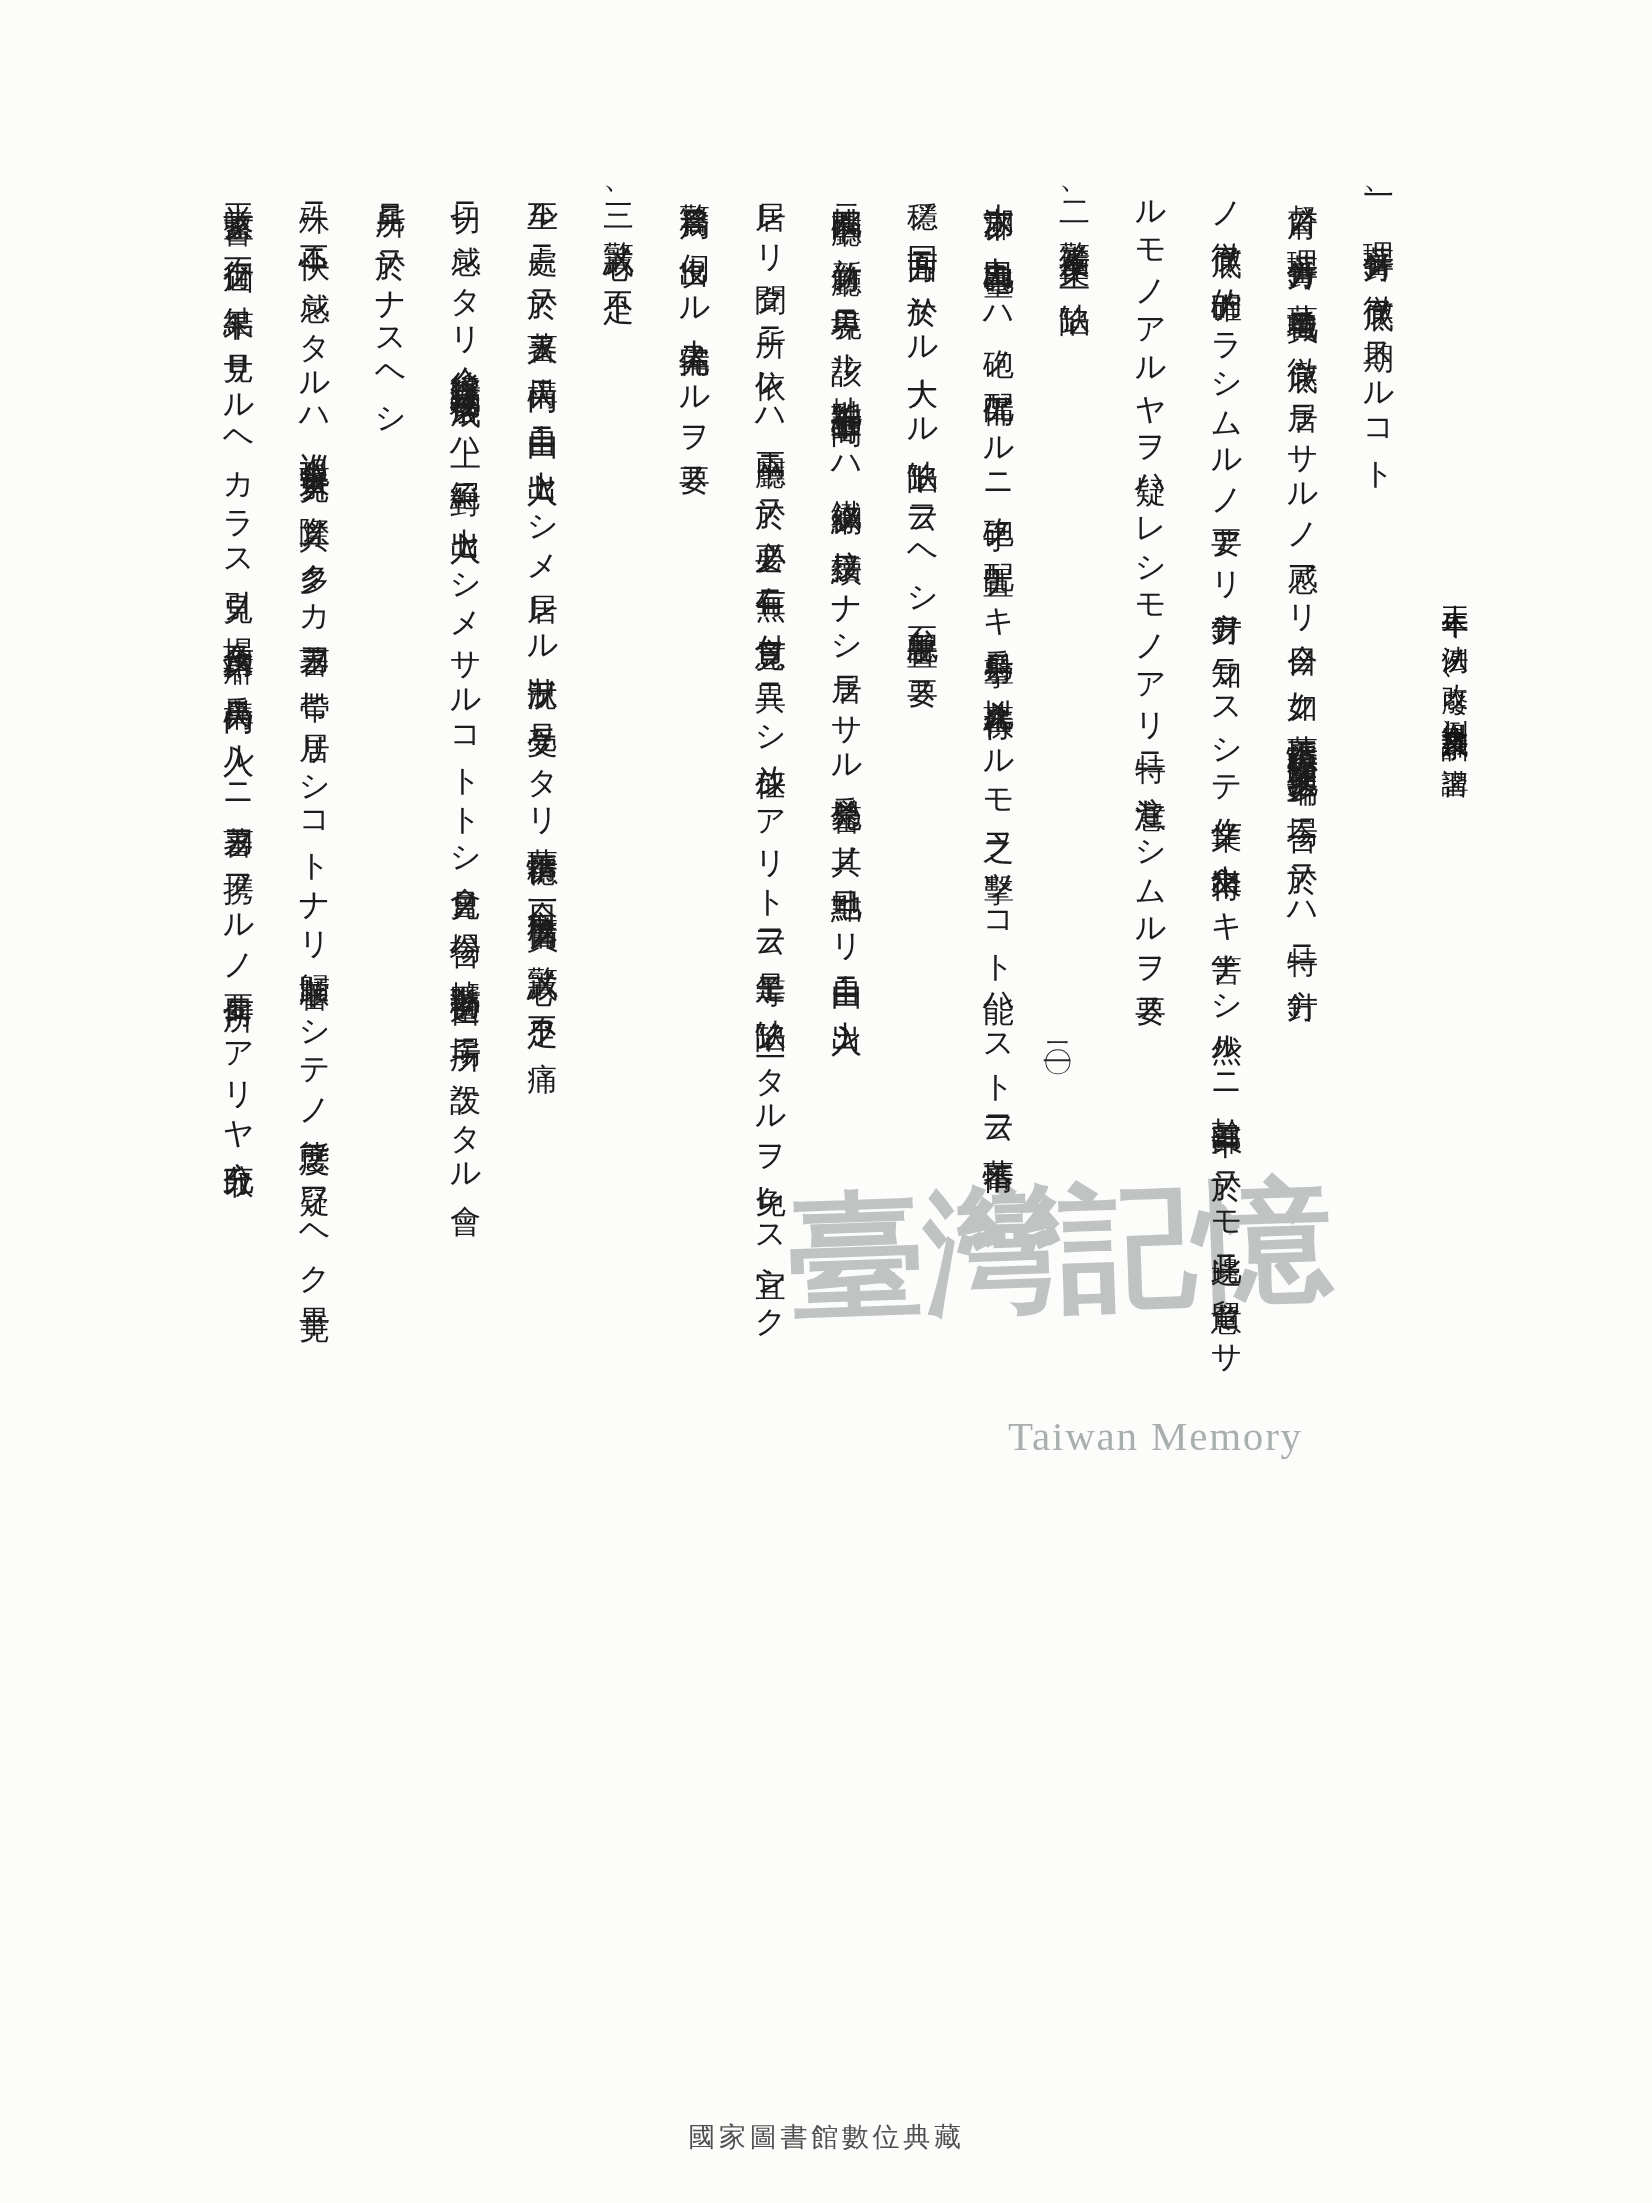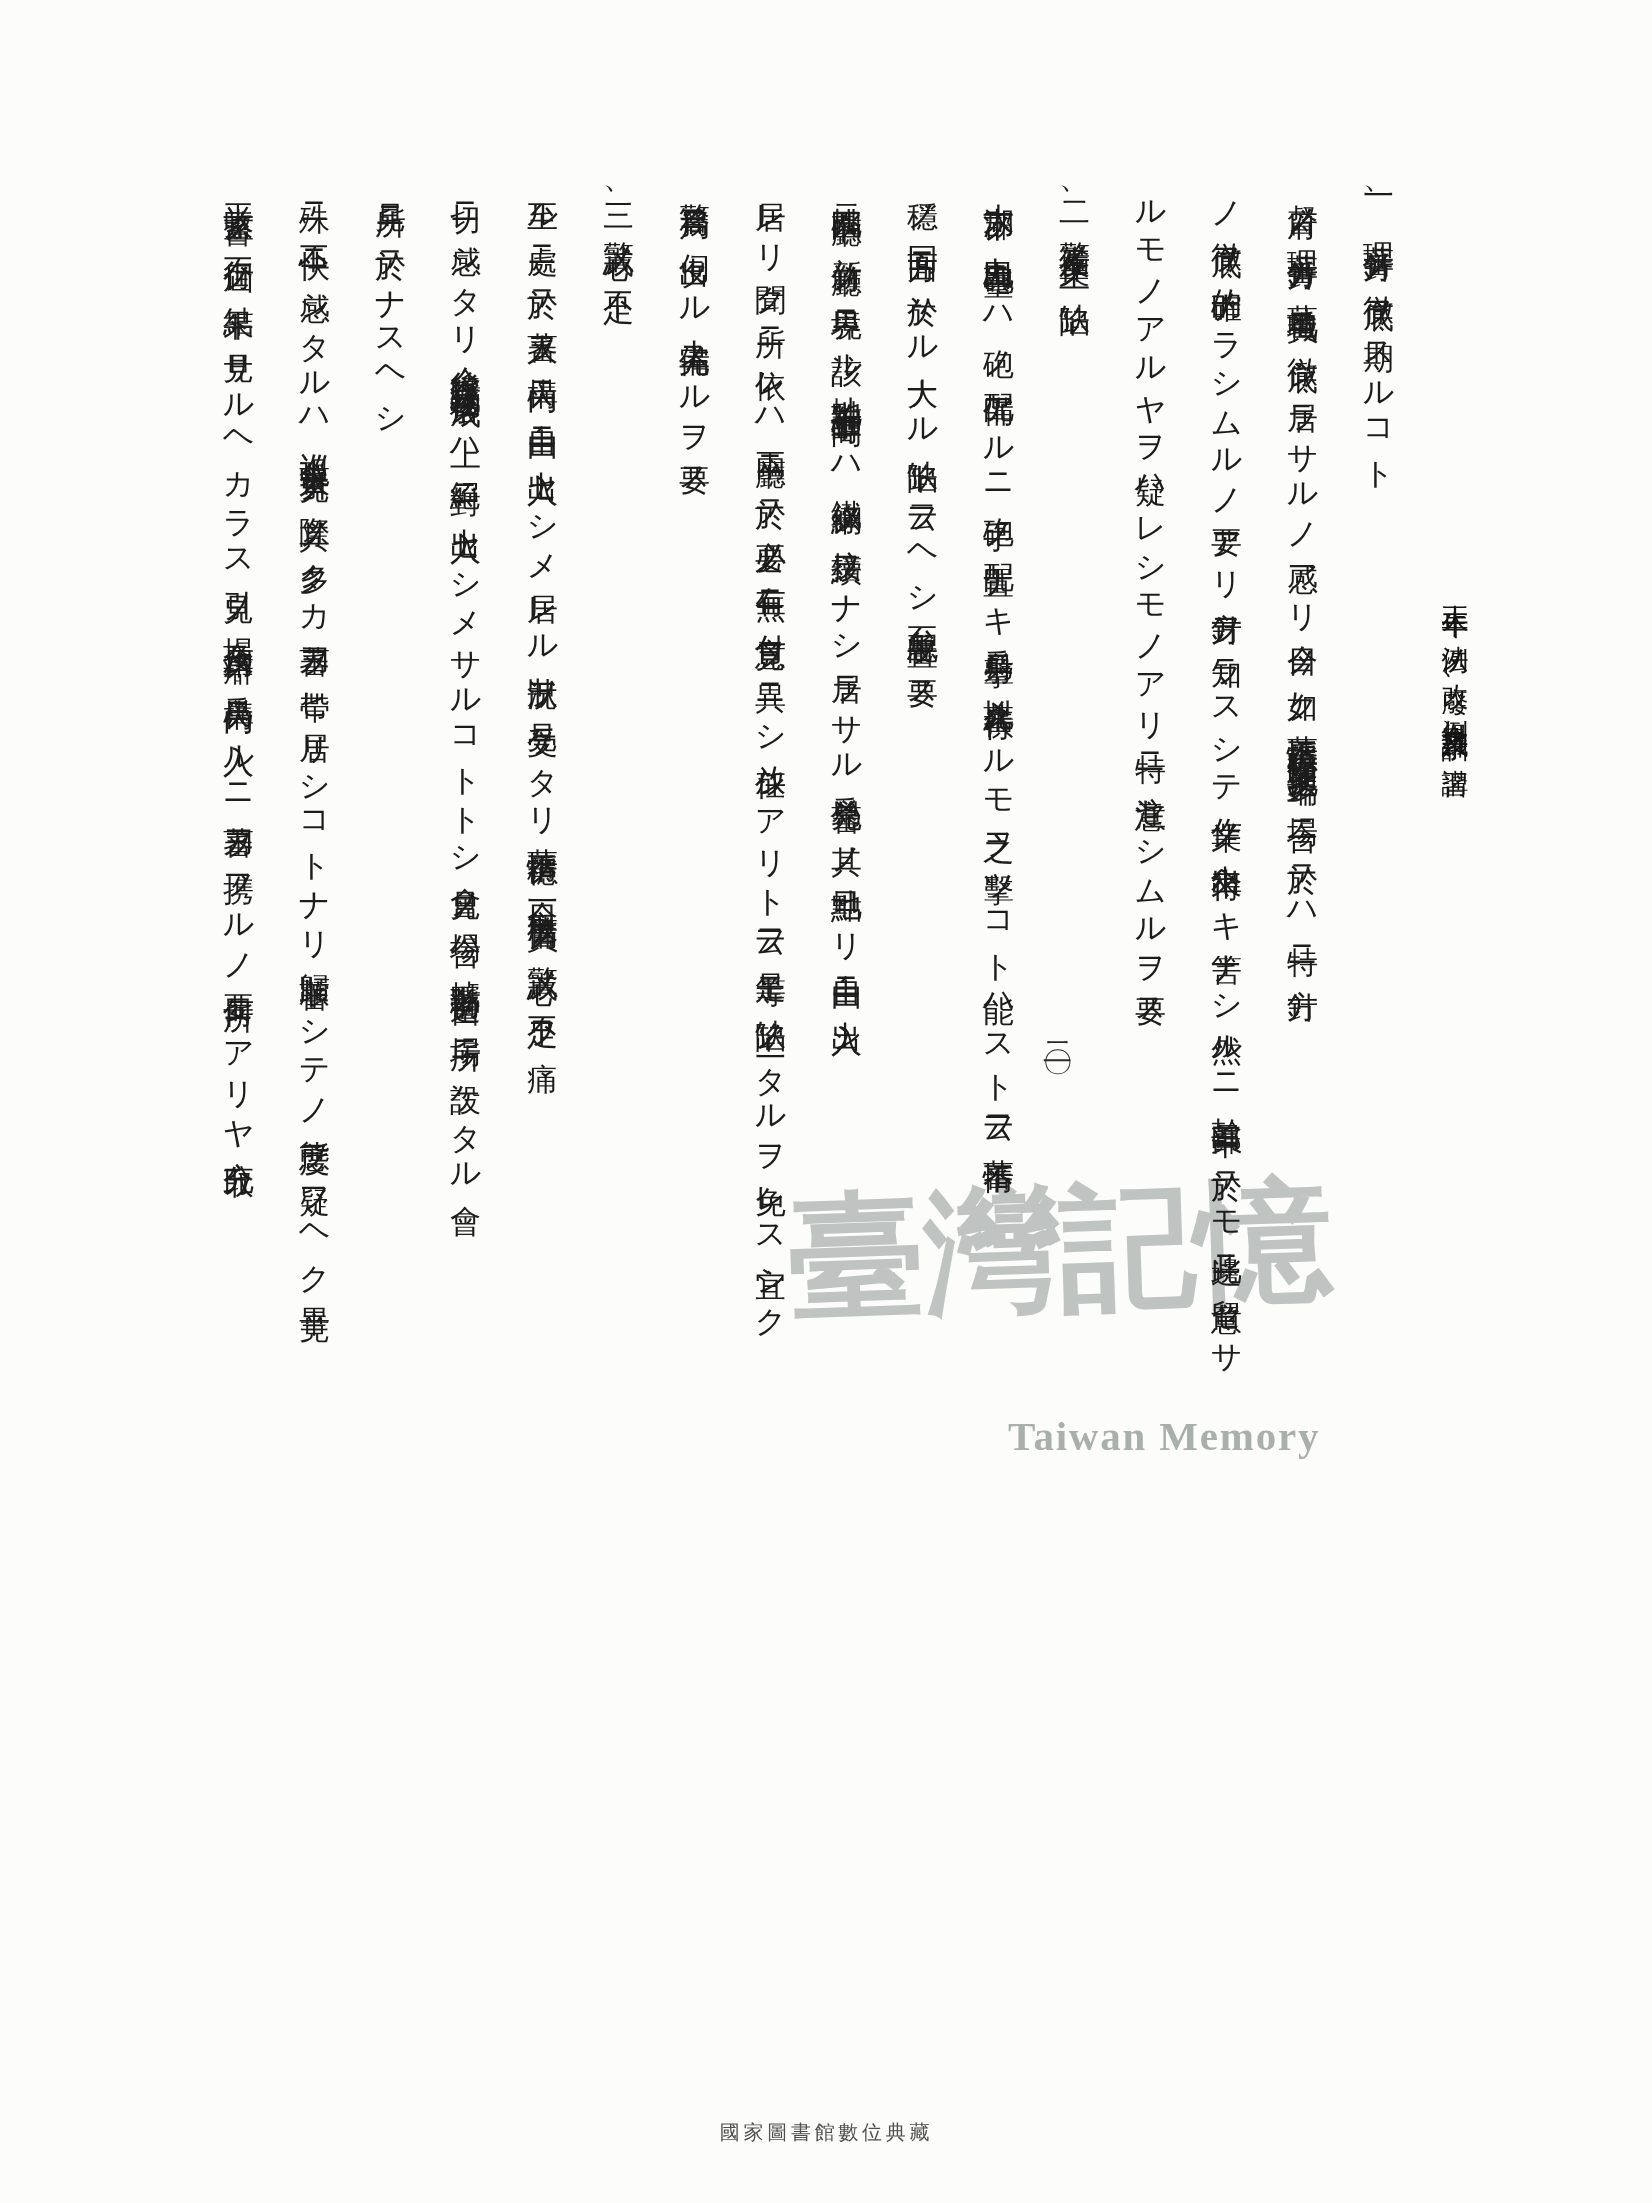--- a/index.html
+++ b/index.html
@@ -55,29 +55,28 @@
   }
   .watermark-latin {
     position: absolute;
     left: 1008px;
     top: 1412px;
     font-size: 41px;
     letter-spacing: 1.8px;
     opacity: 0.75;
     z-index: 1;
     white-space: nowrap;
-    font-weight: bold;
   }
   .footer-caption {
     position: absolute;
     left: 0;
     right: 0;
     top: 2119px;
     text-align: center;
-    font-size: 20px;
+    font-size: 27px;
     letter-spacing: 3.7px;
     color: #4f4f4f;
     z-index: 5;
   }
 </style>
 </head>
 <body>
 
 <div class="page">
 

